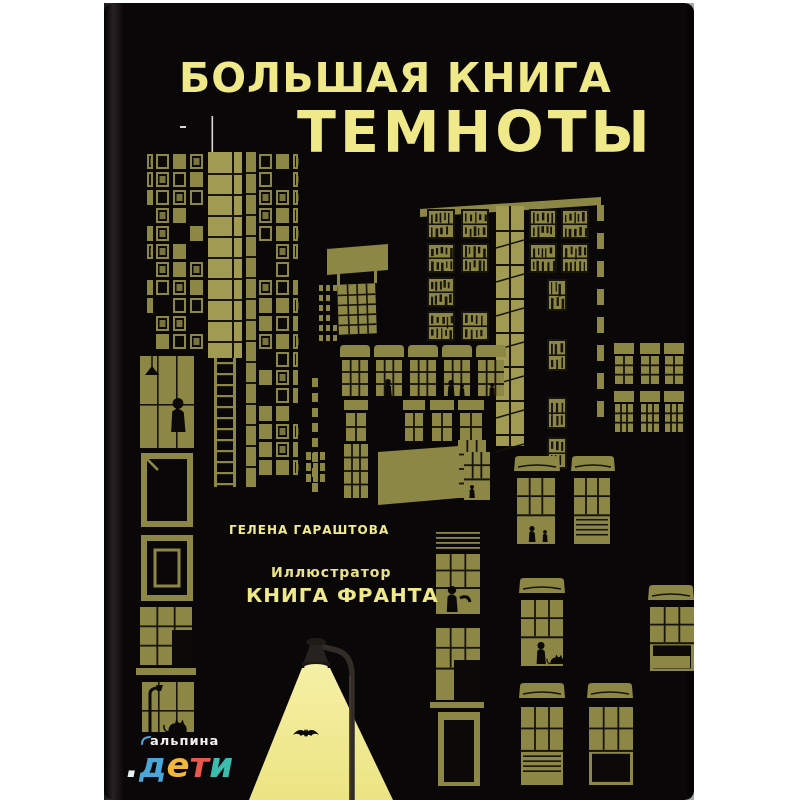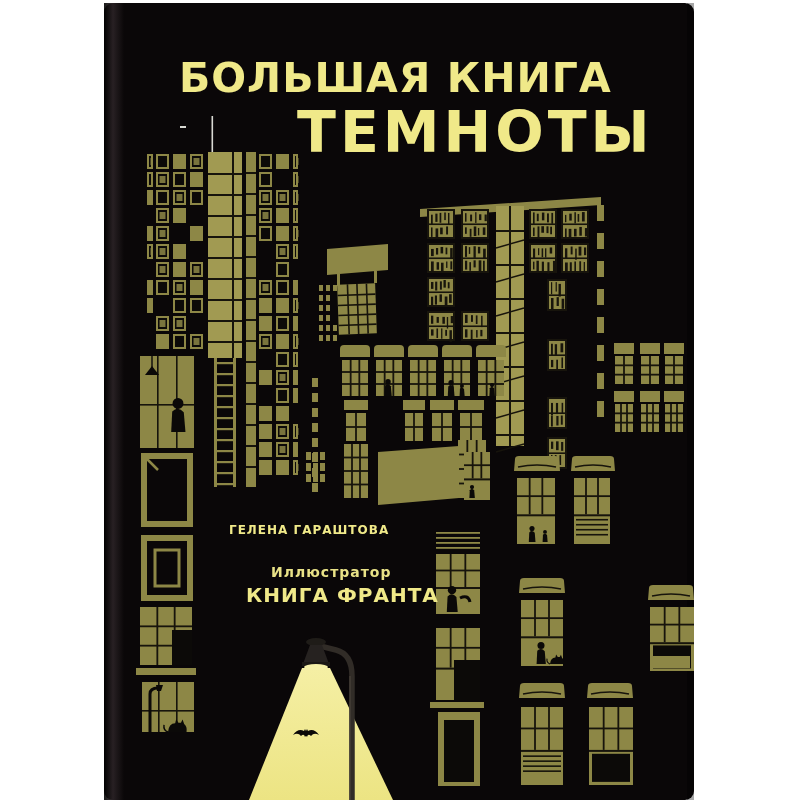--- a/index.html
+++ b/index.html
@@ -735,13 +735,20 @@
         <path transform="translate(306,735)" d="M-13,0 Q-8,-7 -2,-4 L-1,-6 L0,-4 L1,-6 L2,-4 Q8,-7 13,0 Q8,-3 5,1 Q2,-2 1,2 Q0,0 -1,2 Q-2,-2 -5,1 Q-8,-3 -13,0 Z" fill="#0b0908"></path>
       </g>
   </svg>
 
   <div class="txt title1">БОЛЬШАЯ КНИГА</div>
   <div class="txt title2">ТЕМНОТЫ</div>
   <div class="txt author">ГЕЛЕНА ГАРАШТОВА</div>
   <div class="txt illu-label">Иллюстратор</div>
   <div class="txt illu-name">КНИГА ФРАНТА</div>
 
+  <div class="logo">
+    <svg class="swoosh" width="12" height="10">
+      <path id="swoosh-path" d="M2,9 Q2,2 10,2" fill="none" stroke-width="2" stroke-linecap="round" stroke="#4ba5d9"></path>
+    </svg>
+    <div class="logo-brand">альпина</div>
+    <div class="logo-script" id="logo-script"><span style="color: rgb(232, 240, 242);">.</span><span style="color: rgb(75, 165, 217);">д</span><span style="color: rgb(241, 183, 61);">е</span><span style="color: rgb(232, 86, 78);">т</span><span style="color: rgb(59, 188, 174);">и</span></div>
+  </div>
 </div>
 
 </body></html>

